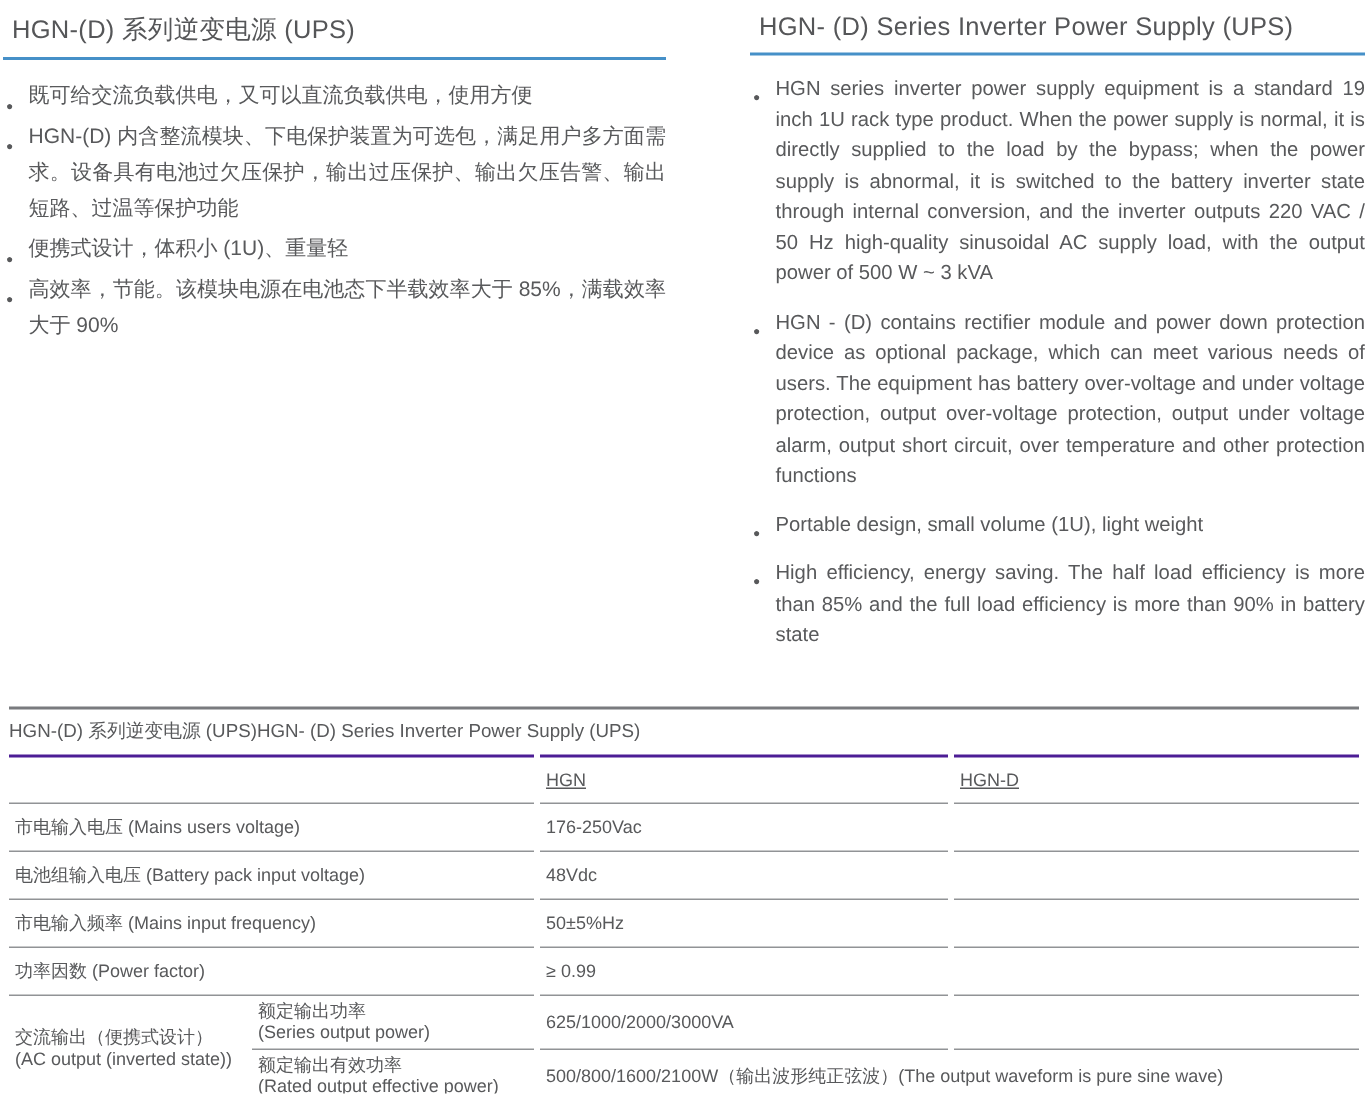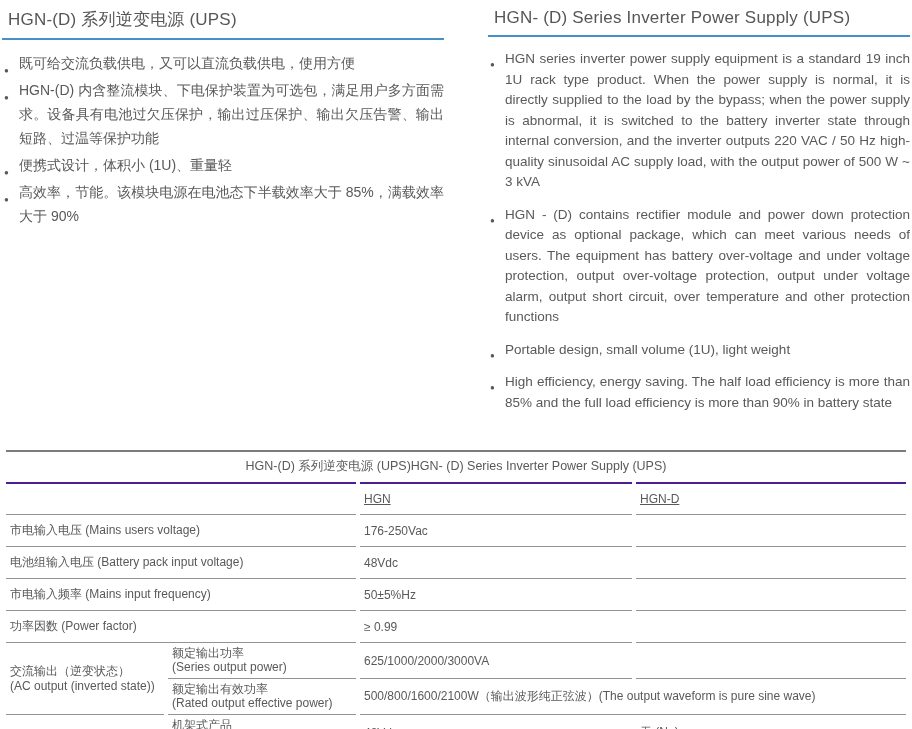--- a/index.html
+++ b/index.html
@@ -2,21 +2,21 @@
 <html><head>
 <meta charset="utf-8">
 <style>
   * { margin: 0; padding: 0; box-sizing: border-box; }
   html, body { width: 912px; height: 729px; overflow: hidden; background: #ffffff; }
   body {
     font-family: "Liberation Sans", sans-serif;
     color: #58595b;
     padding: 6px 2px 0 2px;
   }
-  .top-columns { display: flex; gap: 44px; }
+  .top-columns { display: flex; gap: 56px; }
   .col-zh { width: 442px; flex: 0 0 442px; }
   .col-en { flex: 1; }
   .sec-title {
     font-size: 17px;
     font-weight: normal;
     color: #555658;
     padding: 2px 0 7px 6px;
     border-bottom: 2px solid #4690c8;
     letter-spacing: 0.2px;
   }
@@ -44,21 +44,21 @@
     border-spacing: 4px 0;
     margin-top: 36px;
     font-size: 12px;
     color: #58595b;
   }
   col.c1 { width: 158px; }
   col.c2 { width: 188px; }
   col.c3 { width: 272px; }
   td { vertical-align: middle; }
   td.t-title {
-    text-align: center;
+    text-align: left;
     border-top: 2px solid #797b7e;
     padding: 6px 0 7px 0;
     font-size: 12.5px;
   }
   tr.r-head td {
     border-top: 2px solid #4c1d95;
     border-bottom: 1.5px solid #919396;
     padding: 8px 4px;
     text-decoration: underline;
   }
@@ -138,21 +138,21 @@
     </tr>
 
     <tr>
       <td colspan="2" class="lbl">功率因数 (Power factor)</td>
       <td class="val">≥ 0.99</td>
       <td class="val"></td>
     </tr>
 
     <tr>
       <td rowspan="2" class="grp">
-        <span>交流输出（逆变状态）</span>
+        <span>交流输出（便携式设计）</span>
         <span>(AC output (inverted state))</span>
       </td>
       <td class="sub">
         <span>额定输出功率</span>
         <span>(Series output power)</span>
       </td>
       <td class="val">625/1000/2000/3000VA</td>
       <td class="val"></td>
     </tr>
 

